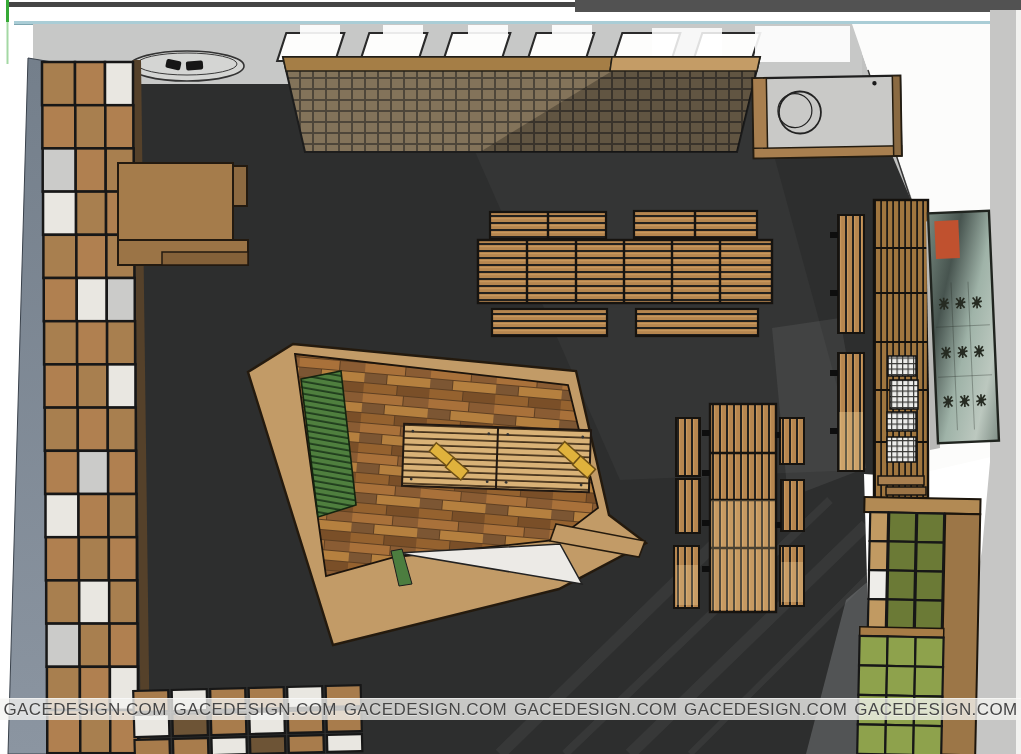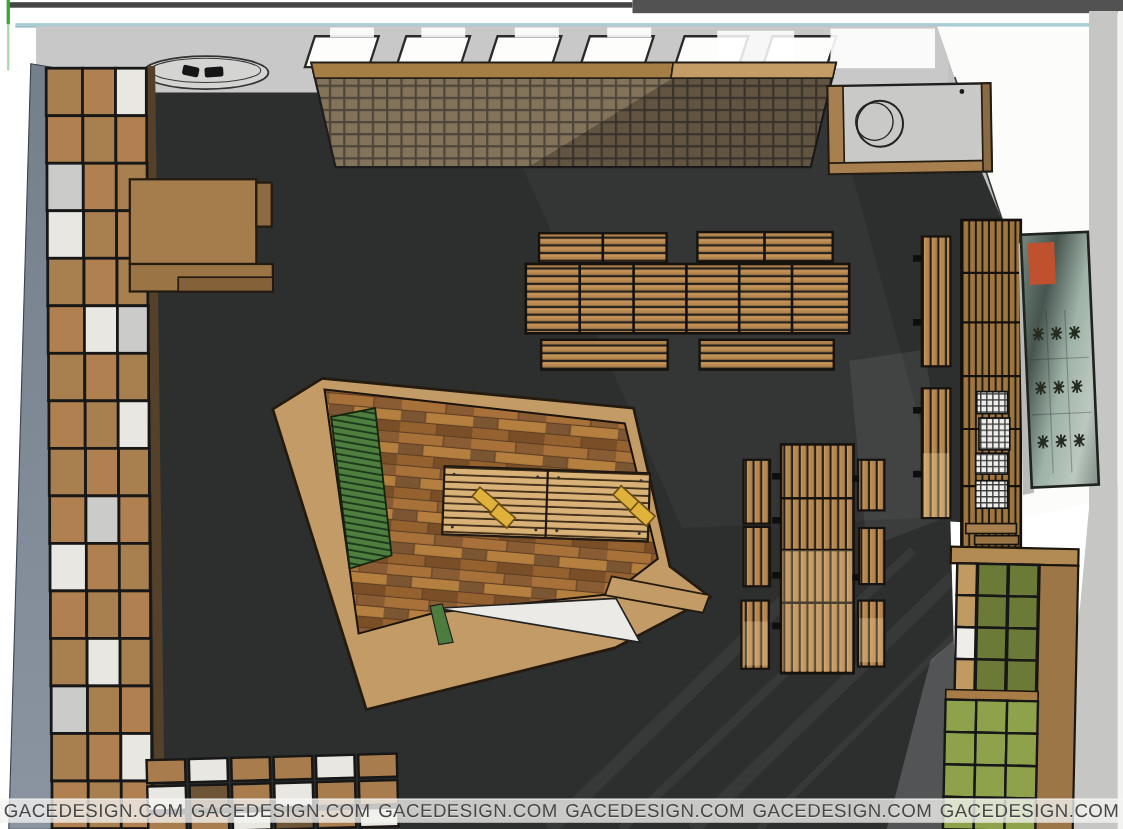--- a/index.html
+++ b/index.html
@@ -1,19 +1,19 @@
 <!DOCTYPE html>
 <html><head>
 <meta charset="utf-8">
 <style>
   html,body{margin:0;padding:0;background:#ffffff;}
   .stage{position:relative;width:1021px;height:754px;background:#ffffff;overflow:hidden;
          font-family:"Liberation Sans",sans-serif;}
   .scene{position:absolute;left:0;top:0;}
-  .band{position:absolute;left:0;top:726px;width:1021px;height:21px;
+  .band{position:absolute;left:0;top:698px;width:1021px;height:21px;
         background:rgba(243,243,241,0.78);display:flex;align-items:center;
         border-top:1px solid rgba(255,255,255,0.5);}
   .band span{flex:1;text-align:center;font-size:17px;color:#464646;letter-spacing:0.4px;
         text-shadow:0 1px 0 rgba(255,255,255,0.45);}
 </style>
 </head>
 <body>
 
 <div class="stage">
 <svg class="scene" width="1021" height="754" viewBox="0 0 1021 754">

